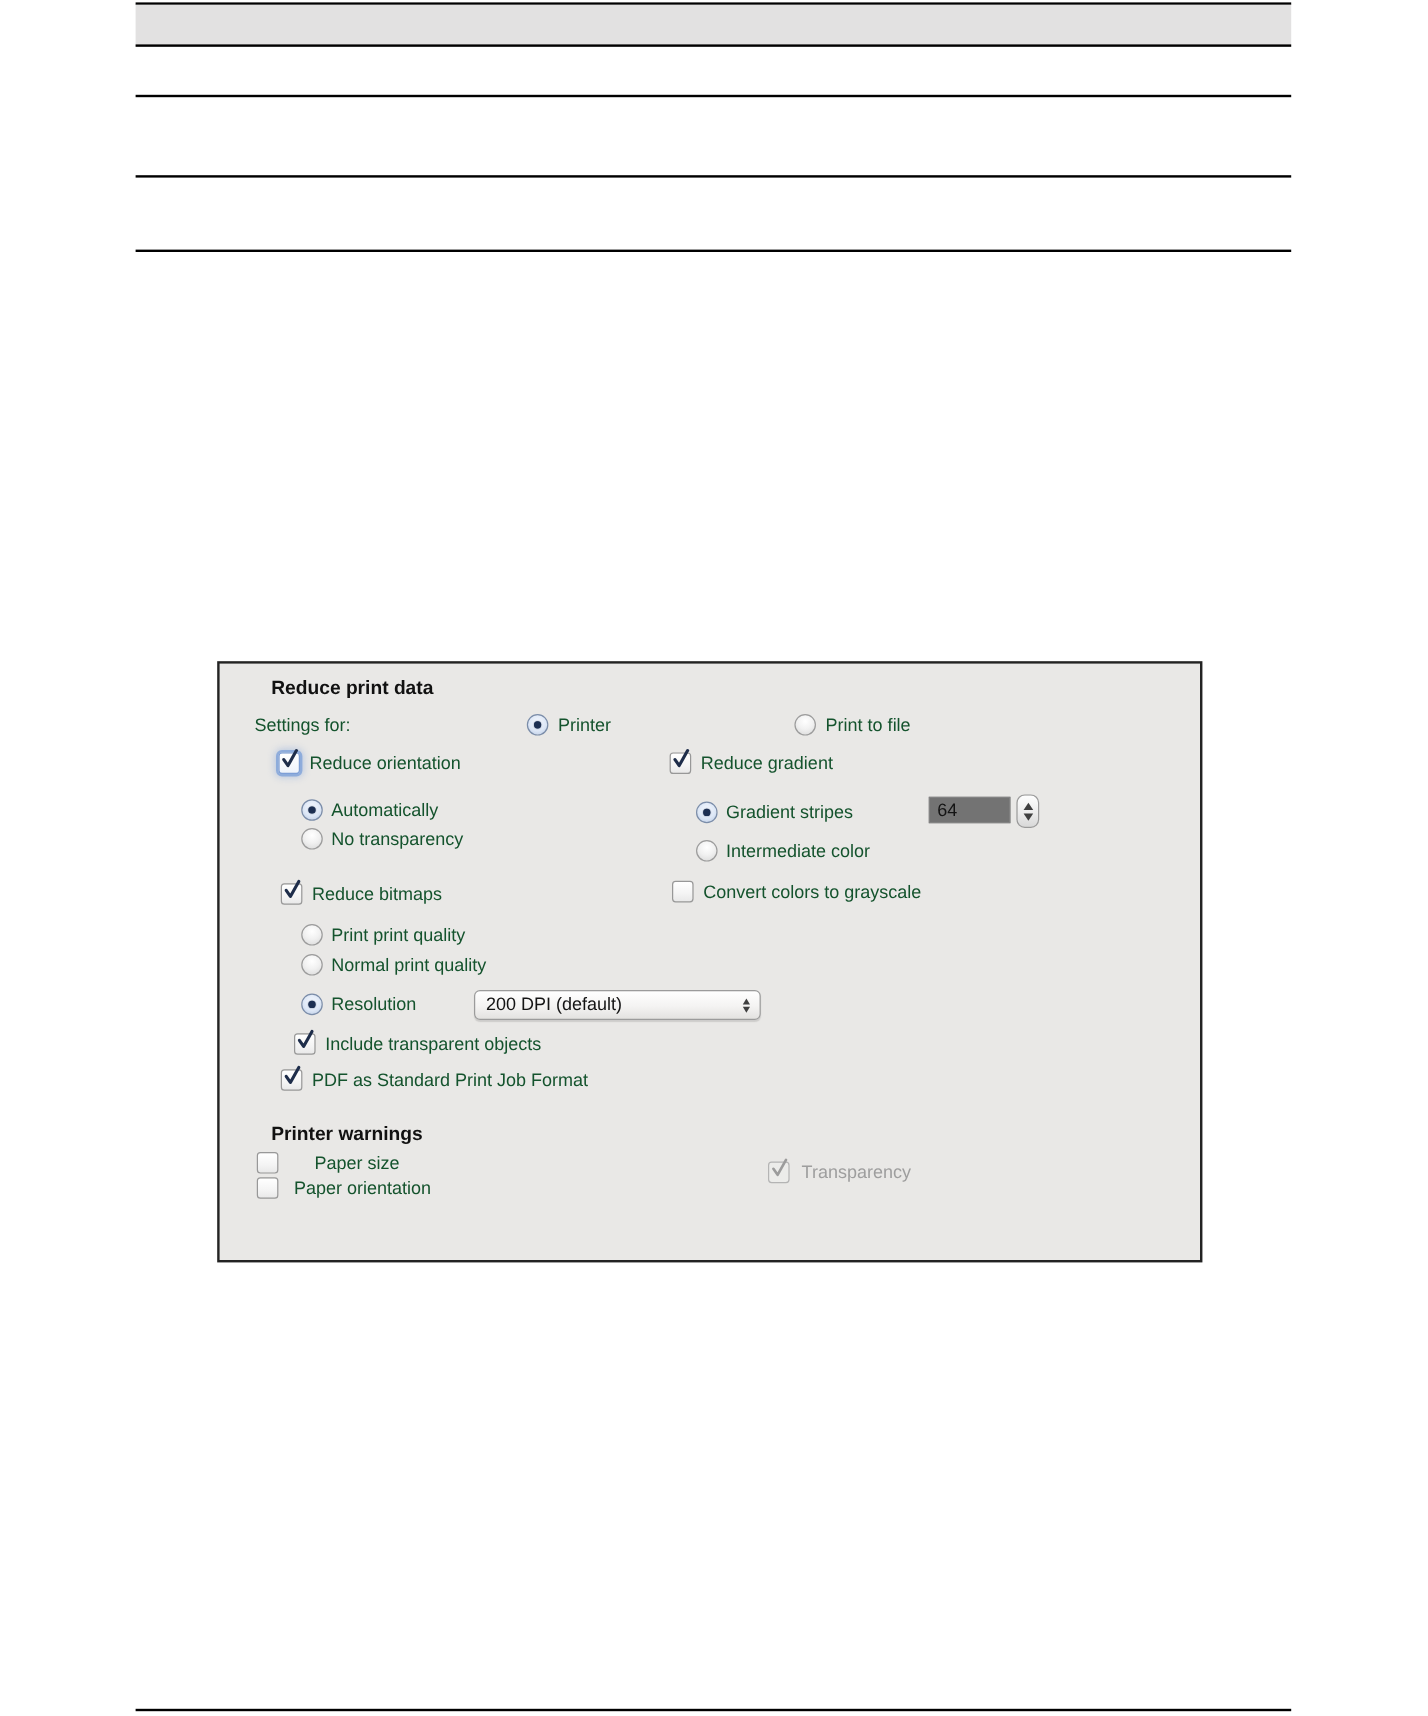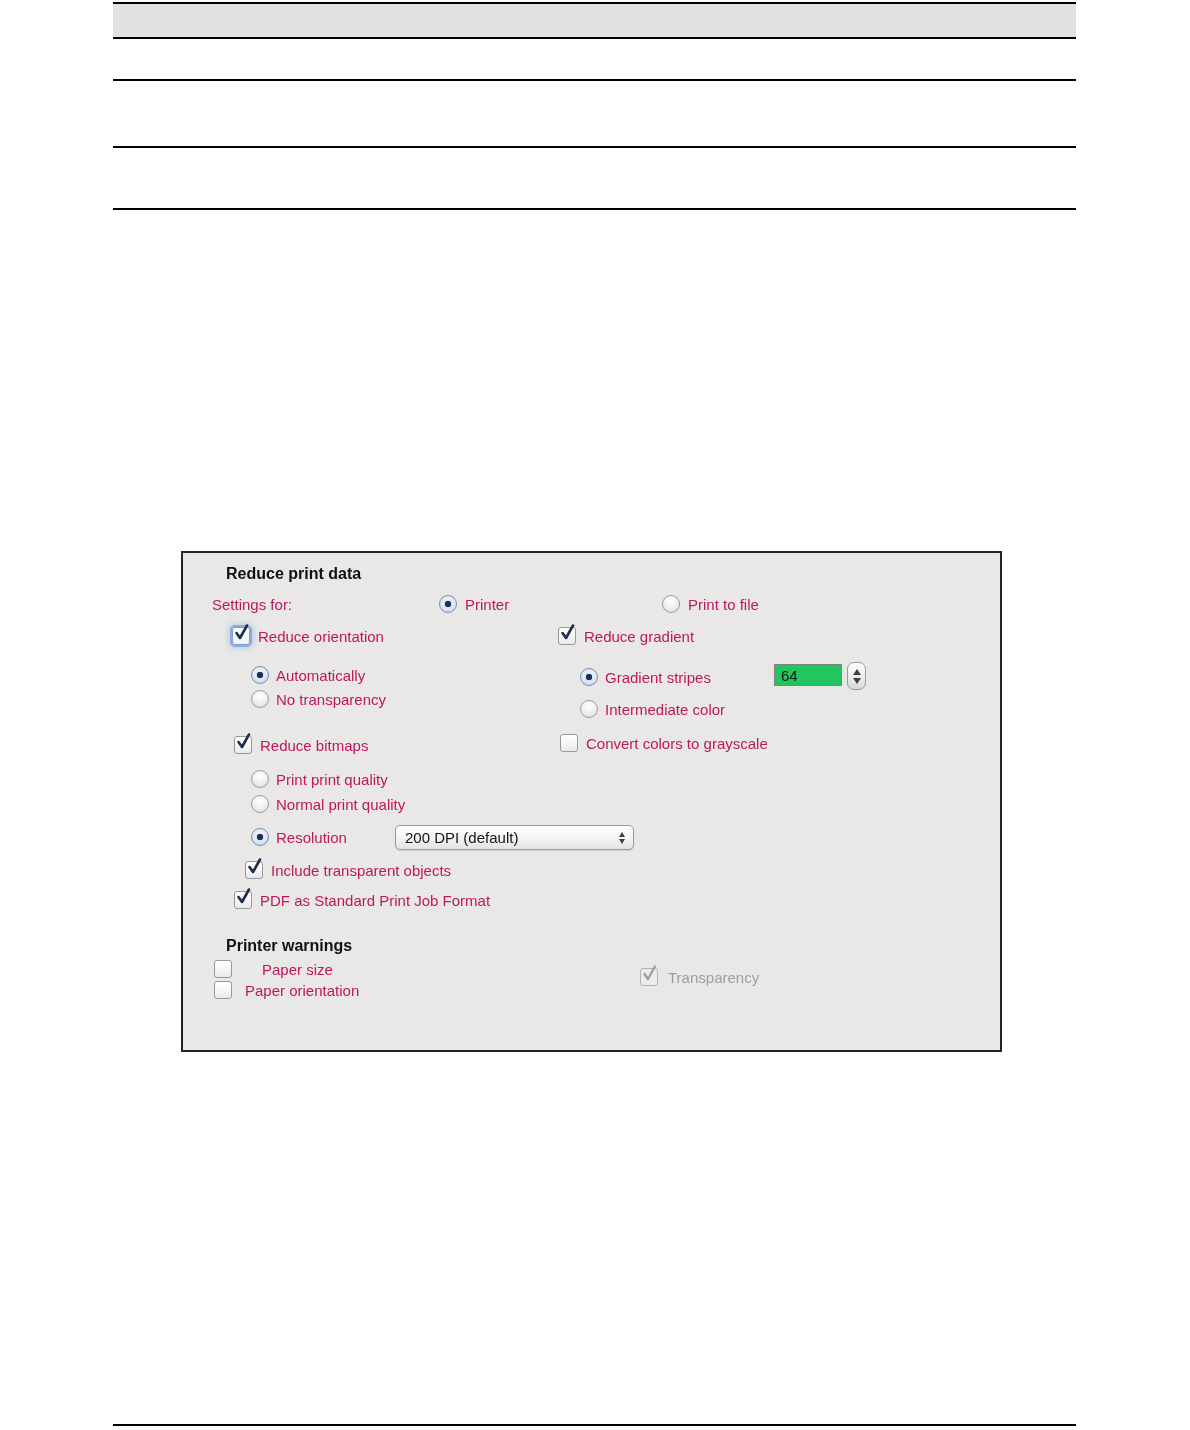--- a/index.html
+++ b/index.html
@@ -14,21 +14,21 @@
   .doc-table .trow2{height:65px;border-bottom:2px solid #000;}
   .doc-table .trow3{height:60px;border-bottom:2px solid #000;}
   .footer-rule{position:absolute;left:113px;top:1424px;width:963px;border-top:2px solid #000;}
 
   
   .panel{
     position:absolute;left:181px;top:551px;width:821px;height:501px;
     background:#e9e8e6;border:2px solid #232323;box-sizing:border-box;
   }
   .ctl{position:absolute;display:flex;align-items:center;gap:8px;height:20px;white-space:nowrap;}
-  .lbl{font-size:15px;color:#be185d;}
+  .lbl{font-size:15px;color:#14532d;}
   .lbl.disabled{color:#9e9e9e;}
   .heading{position:absolute;font-size:16px;font-weight:bold;color:#111;white-space:nowrap;margin-left:29px;}
 
   
   .cb{
     position:relative;width:16px;height:16px;flex:0 0 auto;box-sizing:content-box;
     background:linear-gradient(180deg,#ffffff 0%,#f4f4f4 60%,#e9e9e9 100%);
     border:1px solid #989898;border-radius:3px;
   }
   .cb.focus{
@@ -51,21 +51,21 @@
     background:radial-gradient(circle at 50% 38%, #f6f9ff 0%, #dde7f6 55%, #b7c8e2 100%);
     border-color:#7b8da9;
   }
   .radio.selected::after{
     content:"";position:absolute;left:5px;top:5px;width:6px;height:6px;border-radius:50%;
     background:#1c2f52;box-shadow:0 0 1px 0 #1c2f52;
   }
 
   
   .spin-input{
-    position:absolute;width:60px;height:20px;border:1px solid #828282;background:#22c55e;
+    position:absolute;width:60px;height:20px;border:1px solid #828282;background:#737373;
     font-family:"Liberation Sans",sans-serif;font-size:15px;color:#141414;padding:0 0 0 6px;margin:0;
   }
   .stepper{
     position:absolute;width:19px;height:28px;border:1px solid #9a9a9a;border-radius:7px;
     background:linear-gradient(180deg,#fefefe 0%,#ececec 55%,#d8d8d8 100%);
     display:flex;flex-direction:column;align-items:center;justify-content:center;gap:3px;box-sizing:border-box;
   }
   .tri-up{width:0;height:0;border-left:4px solid transparent;border-right:4px solid transparent;border-bottom:6px solid #3f3f3f;display:block;}
   .tri-down{width:0;height:0;border-left:4px solid transparent;border-right:4px solid transparent;border-top:6px solid #3f3f3f;display:block;}
 

